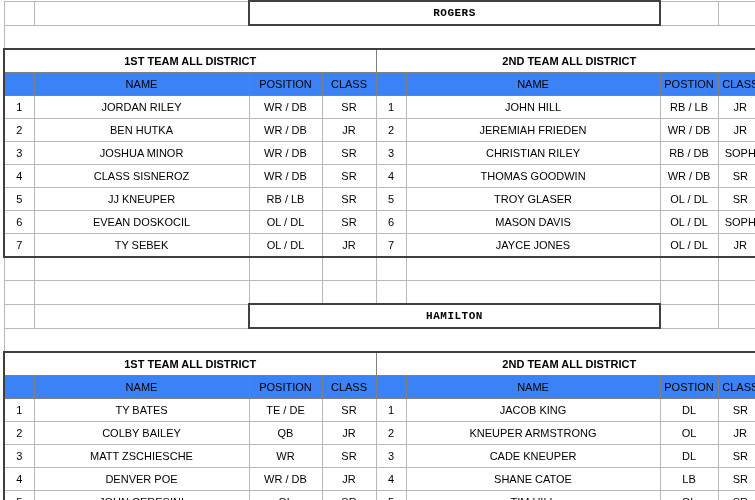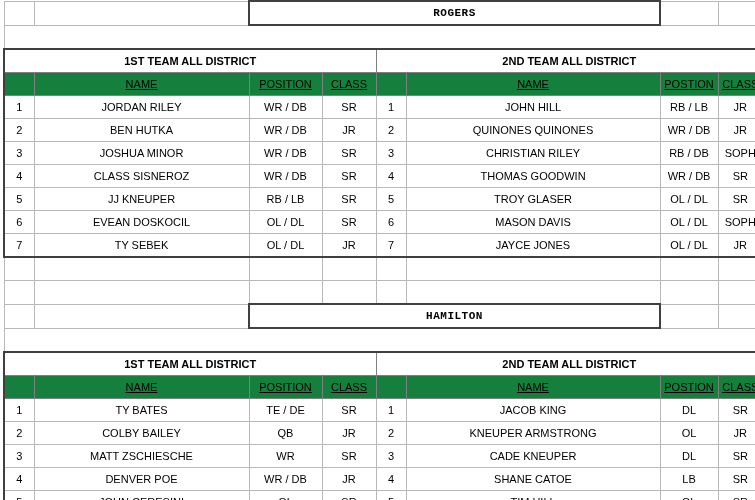--- a/index.html
+++ b/index.html
@@ -53,23 +53,22 @@
   }
   .section-cell {
     font-size: 13px;
     font-weight: bold;
     border: 1px solid #7f7f7f !important;
     margin-left: 32px;
   }
   .colhead {
     font-size: 10.5px;
     font-weight: normal;
-    background: #15803d;
+    background: #3b82f6;
     border: 1px solid #808080 !important;
-    text-decoration: underline;
   }
   .num {
     width: 30px;
     font-size: 11px;
   }
   .name {
     text-align: center;
   }
   .spacer-row td {
     border: 1px solid #d0d0d0;
@@ -143,21 +142,21 @@
         <td class="name">JOHN HILL</td>
         <td>RB / LB</td>
         <td class="outer-right">JR</td>
       </tr>
       <tr>
         <td class="num outer-left">2</td>
         <td class="name">BEN HUTKA</td>
         <td>WR / DB</td>
         <td>JR</td>
         <td class="num">2</td>
-        <td class="name">QUINONES QUINONES</td>
+        <td class="name">JEREMIAH FRIEDEN</td>
         <td>WR / DB</td>
         <td class="outer-right">JR</td>
       </tr>
       <tr>
         <td class="num outer-left">3</td>
         <td class="name">JOSHUA MINOR</td>
         <td>WR / DB</td>
         <td>SR</td>
         <td class="num">3</td>
         <td class="name">CHRISTIAN RILEY</td>

